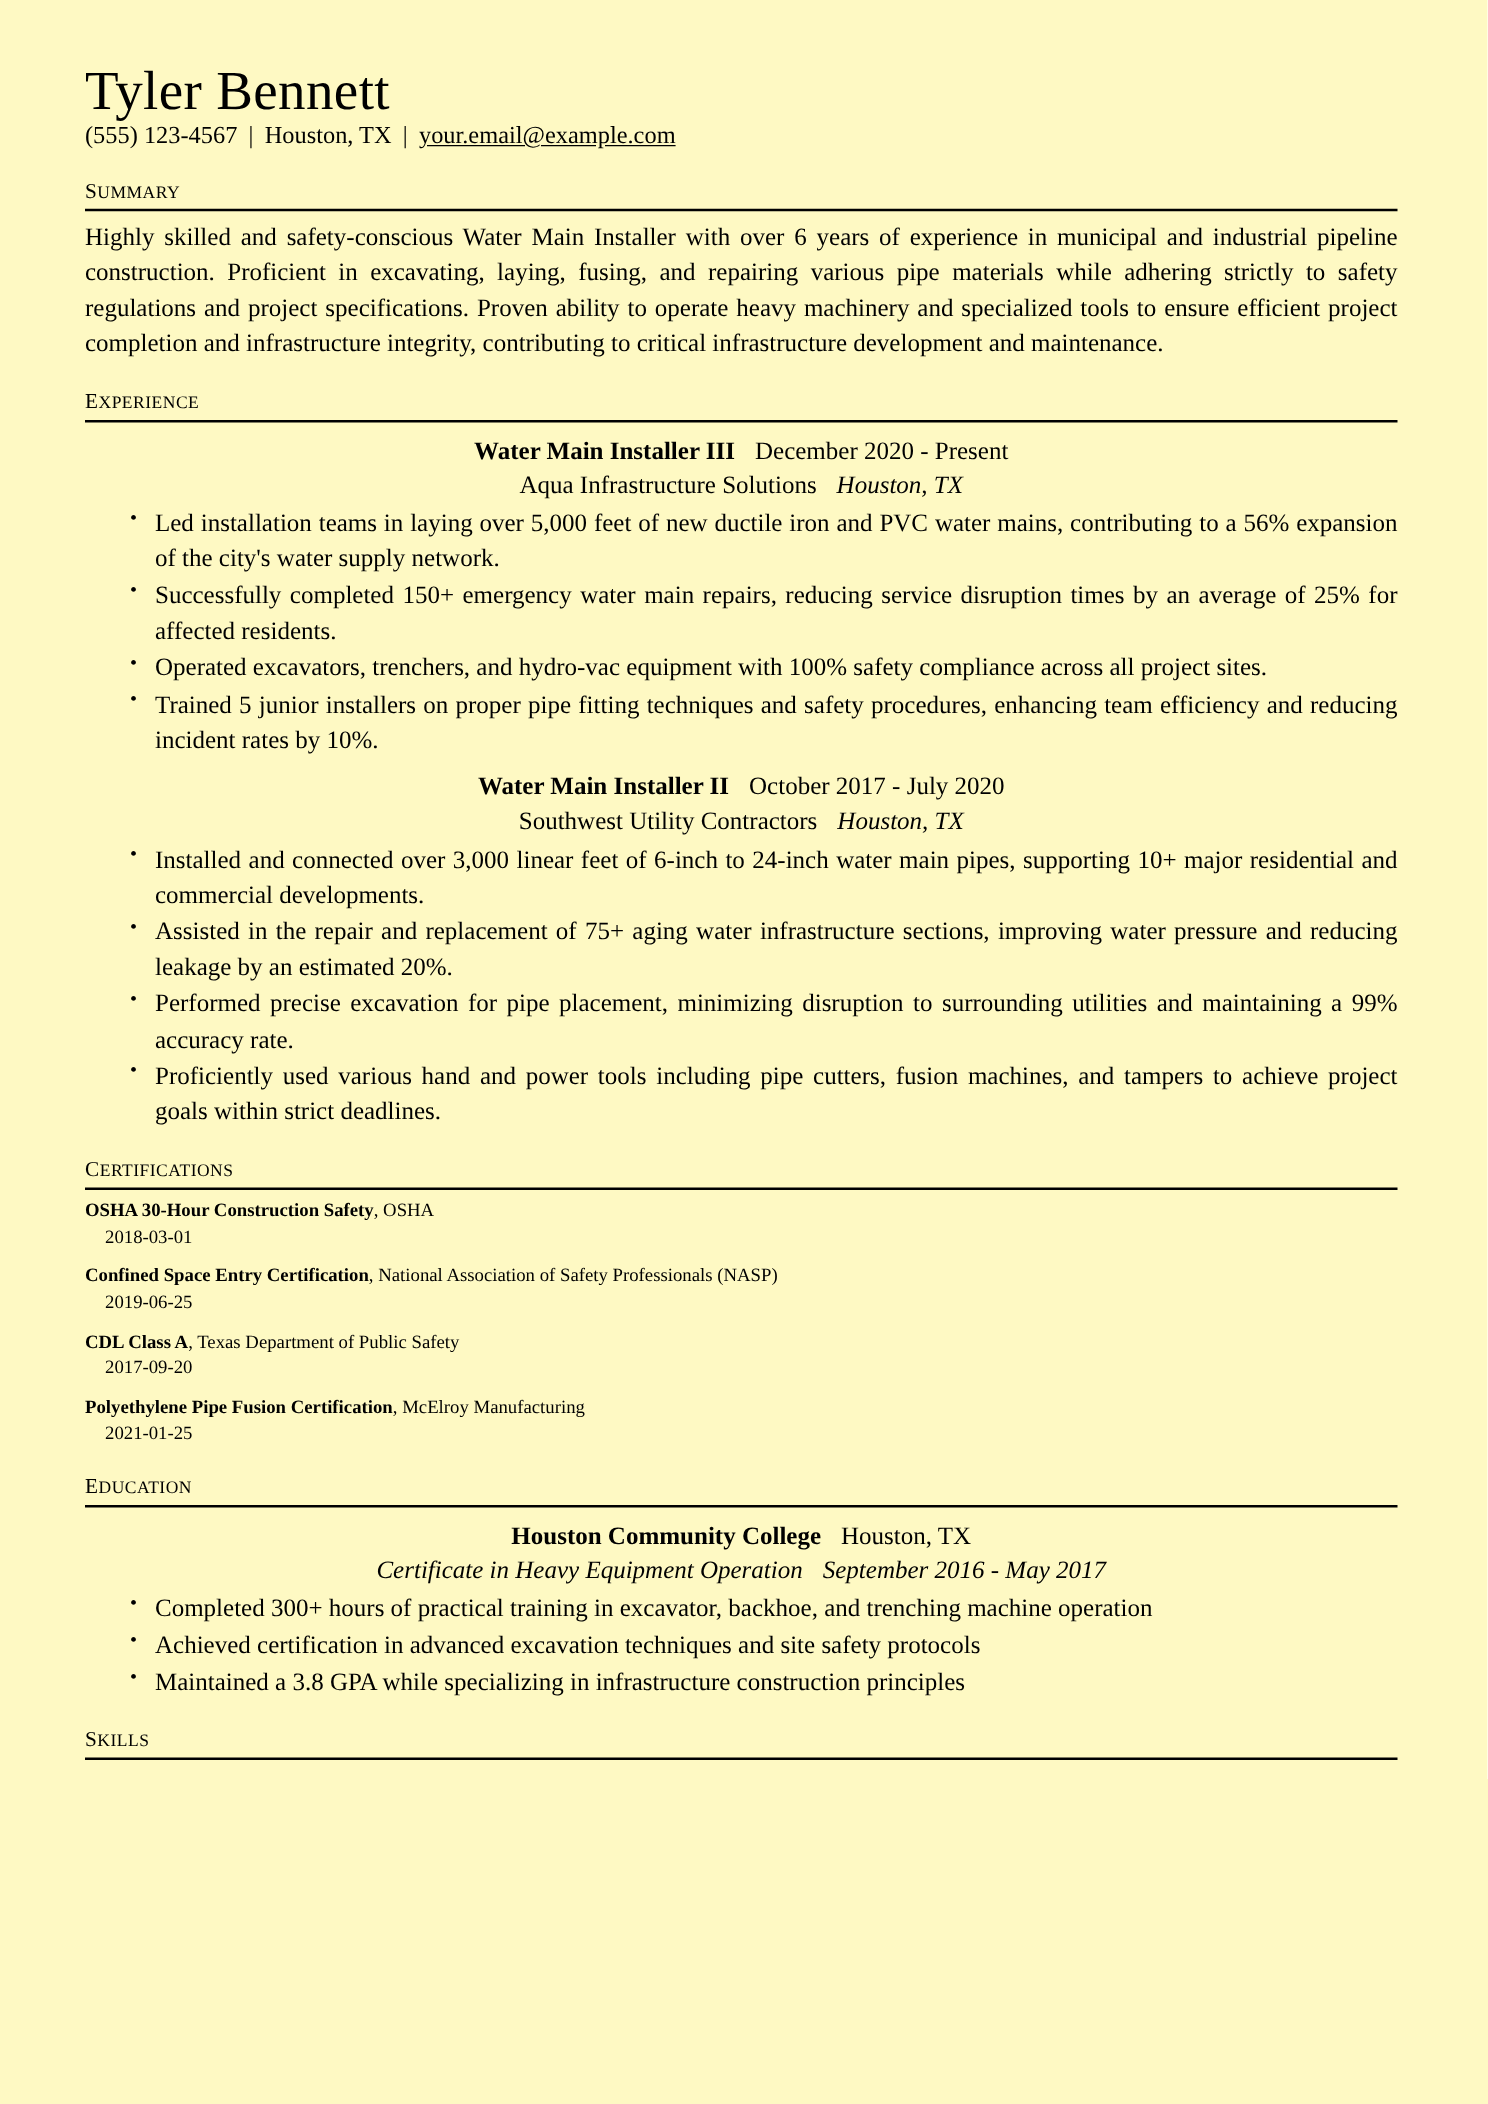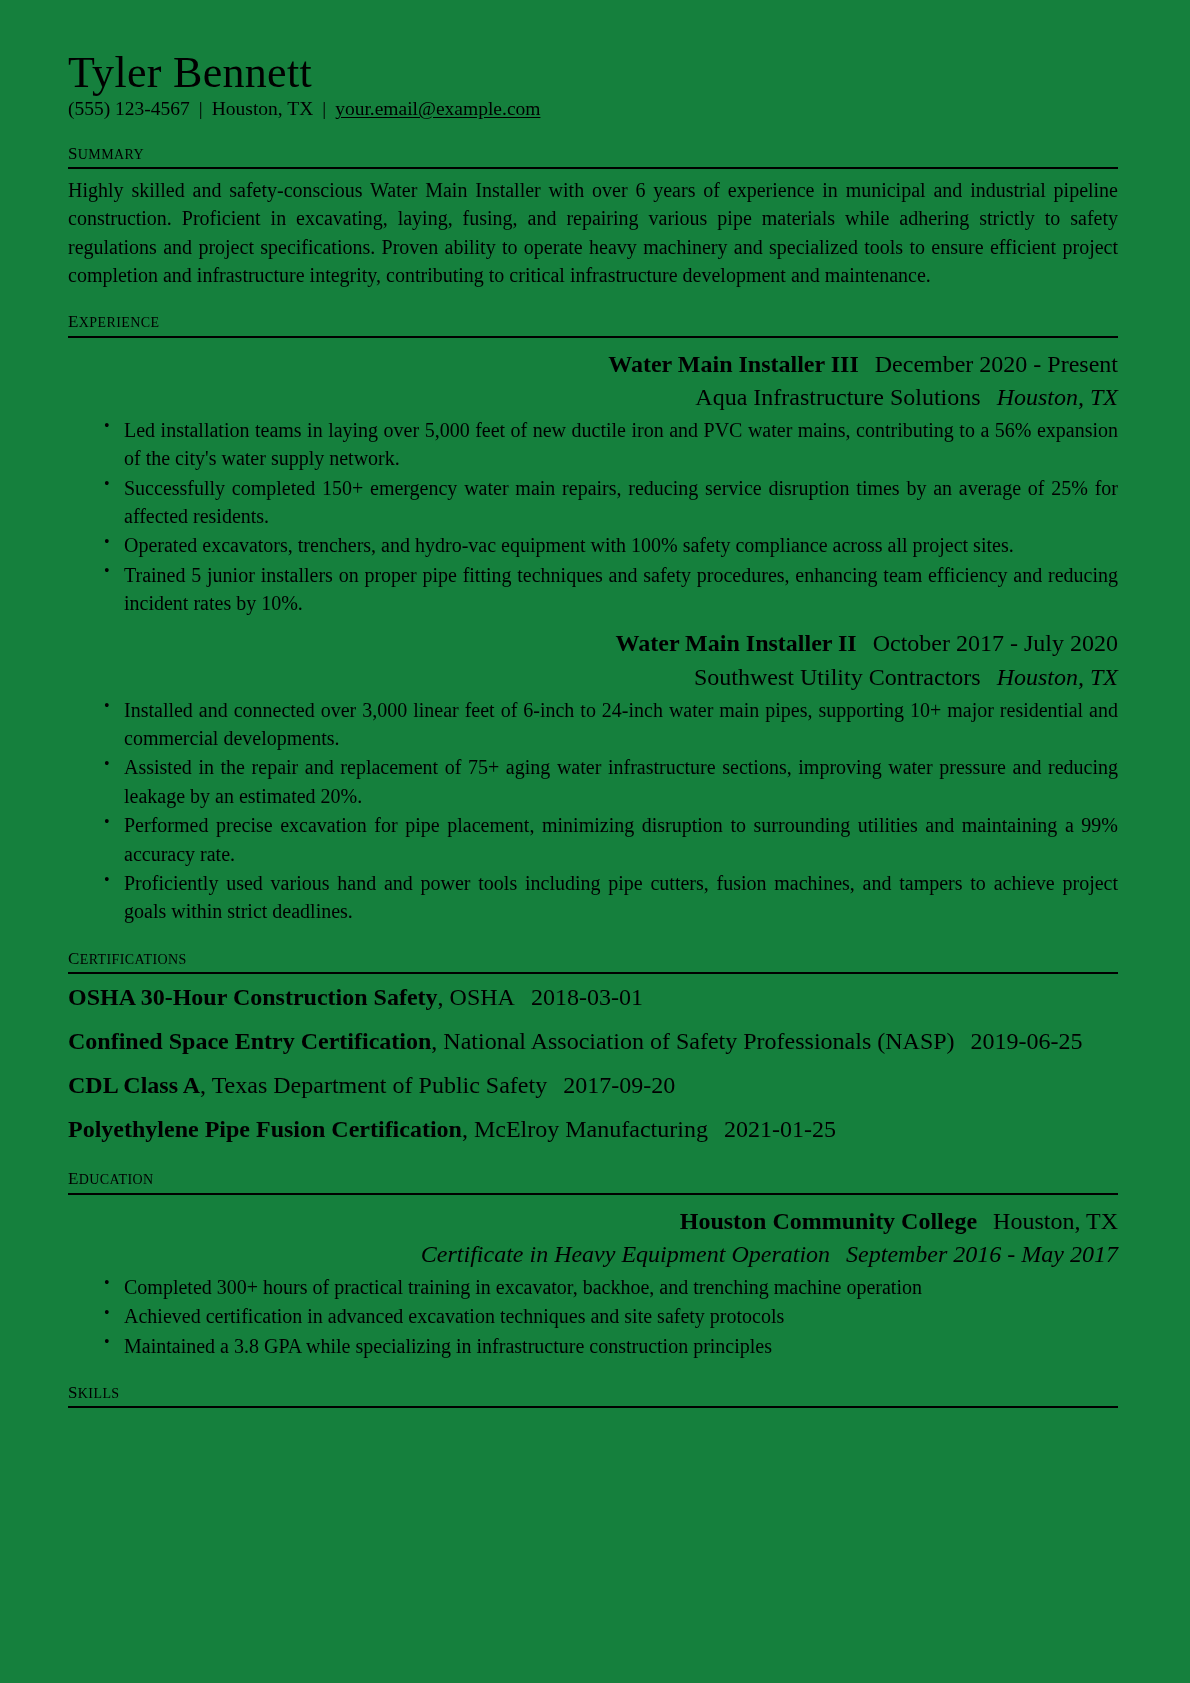--- a/index.html
+++ b/index.html
@@ -8,21 +8,21 @@
     background: #ffffff;
   }
   body {
     font-family: "Liberation Serif", "DejaVu Serif", serif;
     color: #000000;
   }
   .page {
     position: relative;
     width: 1190px;
     height: 1683px;
-    background: #15803d;
+    background: #fef9c3;
     box-sizing: border-box;
     padding: 44px 72px 0 68px;
     overflow: hidden;
   }
   .content {
     width: 1050px;
   }
 
   
   .name {
@@ -79,23 +79,23 @@
     margin: 6px 0 0 0;
     hyphens: auto;
   }
 
   
   .entry {
     margin-top: 10px;
   }
   .entry-row {
     display: flex;
-    justify-content: flex-end;
+    justify-content: center;
     align-items: baseline;
-    font-size: 24px;
+    font-size: 20px;
     line-height: 1.38;
   }
   .entry-title {
     font-weight: bold;
   }
   .entry-date {
     white-space: nowrap;
     padding-left: 16px;
   }
   .entry-org {
@@ -138,25 +138,26 @@
     font-size: 16px;
   }
   ul.bullets.tight li {
     text-align: left;
     hyphens: none;
   }
 
   
   .cert-row {
     display: flex;
-    justify-content: flex-start;
+    justify-content: space-between;
     align-items: baseline;
-    font-size: 24px;
+    font-size: 15px;
     line-height: 1.38;
     margin-top: 11px;
+    flex-direction: column;
   }
   .cert-row:first-child {
     margin-top: 7px;
   }
   .cert-main { }
   .cert-name {
     font-weight: bold;
   }
   .cert-issuer {
     font-weight: normal;

